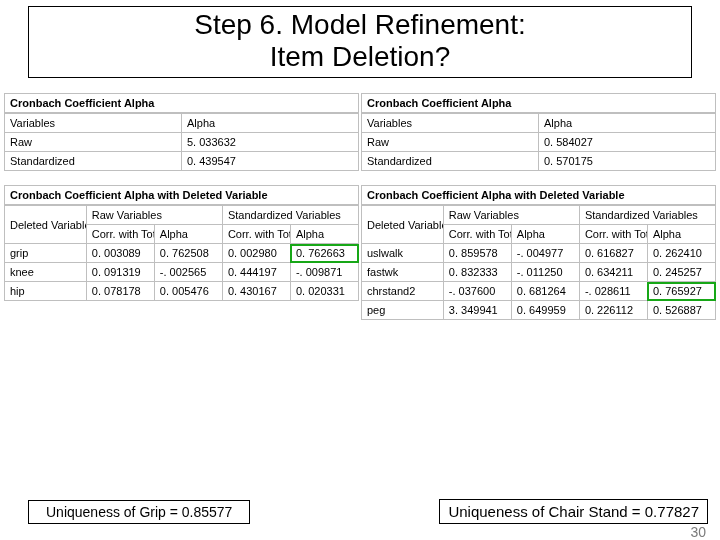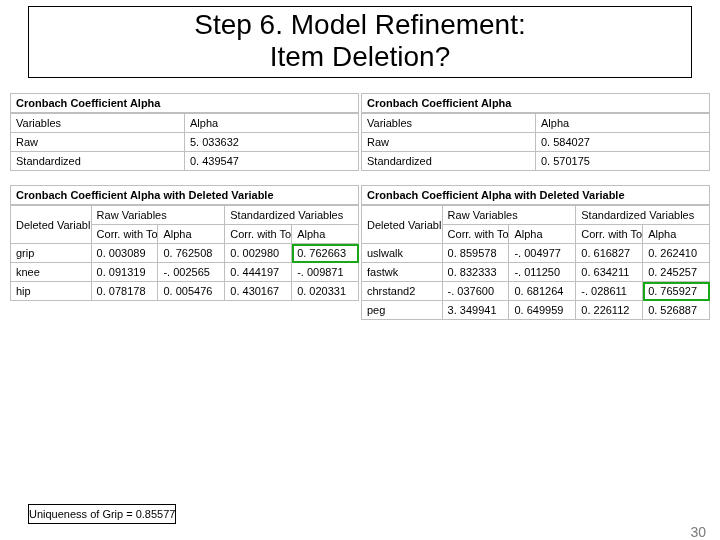--- a/index.html
+++ b/index.html
@@ -1,26 +1,26 @@
 <!DOCTYPE html>
 <html><head>
 <meta charset="utf-8">
 <style>
   html,body{margin:0;padding:0;background:#fff;font-family:Arial,Helvetica,sans-serif;color:#000}
   .slide{width:720px;height:540px;position:relative;box-sizing:border-box}
   .titlebox{margin:6px 28px 15px 28px;border:1px solid #000;padding:2px 6px 4px;text-align:center}
   .title{font-size:28px;line-height:1.15}
-  .cols{display:flex;gap:2px;padding:0 10px}
+  .cols{display:flex;gap:2px;padding:0 4px}
   .col{flex:1 1 50%}
   table{border-collapse:collapse;width:100%;font-size:11px;table-layout:fixed}
   th,td{border:1px solid #bfbfbf;padding:3px 5px;text-align:left;vertical-align:middle;overflow:hidden;white-space:nowrap}
   .sect{font-weight:bold;border:1px solid #bfbfbf;padding:3px 5px;font-size:11px}
   .hdr{font-weight:normal}
   .gap{height:14px}
-  .note-l{position:absolute;left:28px;bottom:22px;border:1px solid #000;padding:3px 0;font-size:11px}
+  .note-l{position:absolute;left:28px;bottom:22px;border:1px solid #000;padding:3px 17px;font-size:14px}
   .note-r{position:absolute;right:12px;bottom:22px;border:1px solid #000;padding:3px 8px;font-size:15px}
   .pagenum{position:absolute;right:14px;bottom:6px;font-size:14px;color:#7a7a7a}
   .hl{outline:2px solid #17a717;outline-offset:-2px}
   .c1{width:20%}
 </style>
 </head>
 <body>
 
 <div class="slide">
 
@@ -153,14 +153,15 @@
           <td>0. 649959</td>
           <td>0. 226112</td>
           <td>0. 526887</td>
         </tr>
       </tbody>
         </table>
     </div>
   </div>
 
   <div class="note-l">Uniqueness of Grip = 0.85577</div>
+  <div class="note-r">Uniqueness of Chair Stand = 0.77827</div>
   <div class="pagenum">30</div>
 </div>
 
 </body></html>

